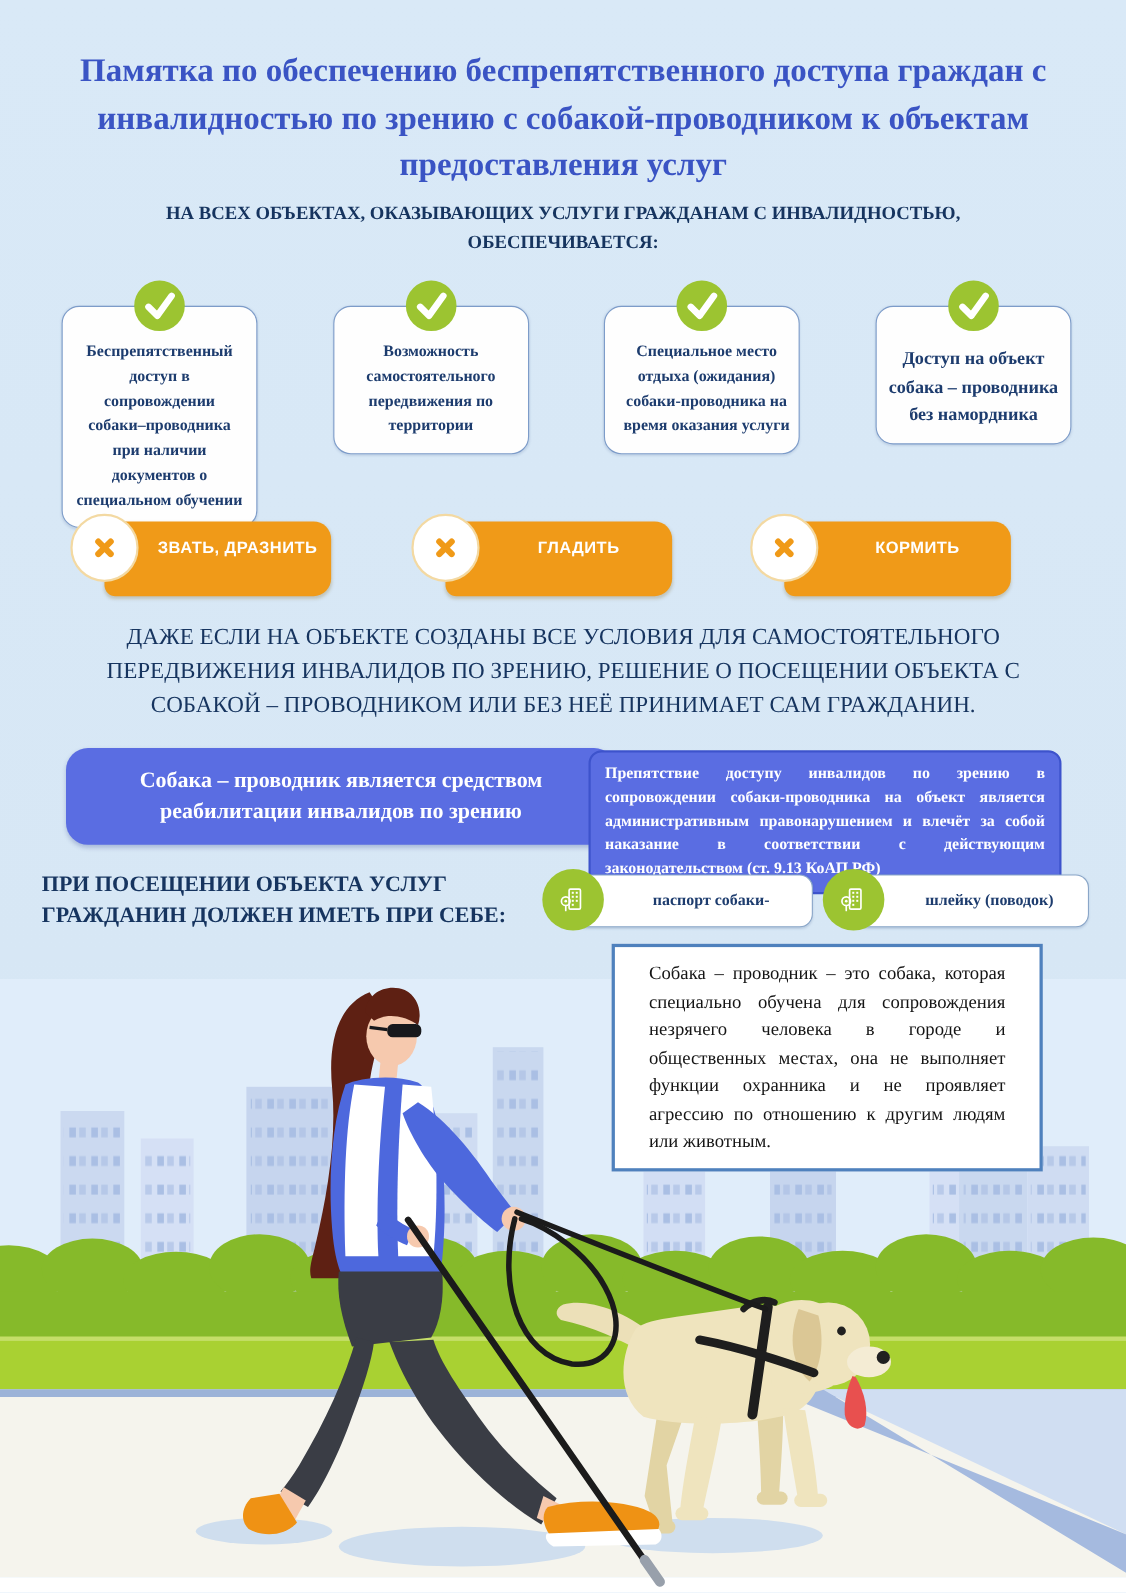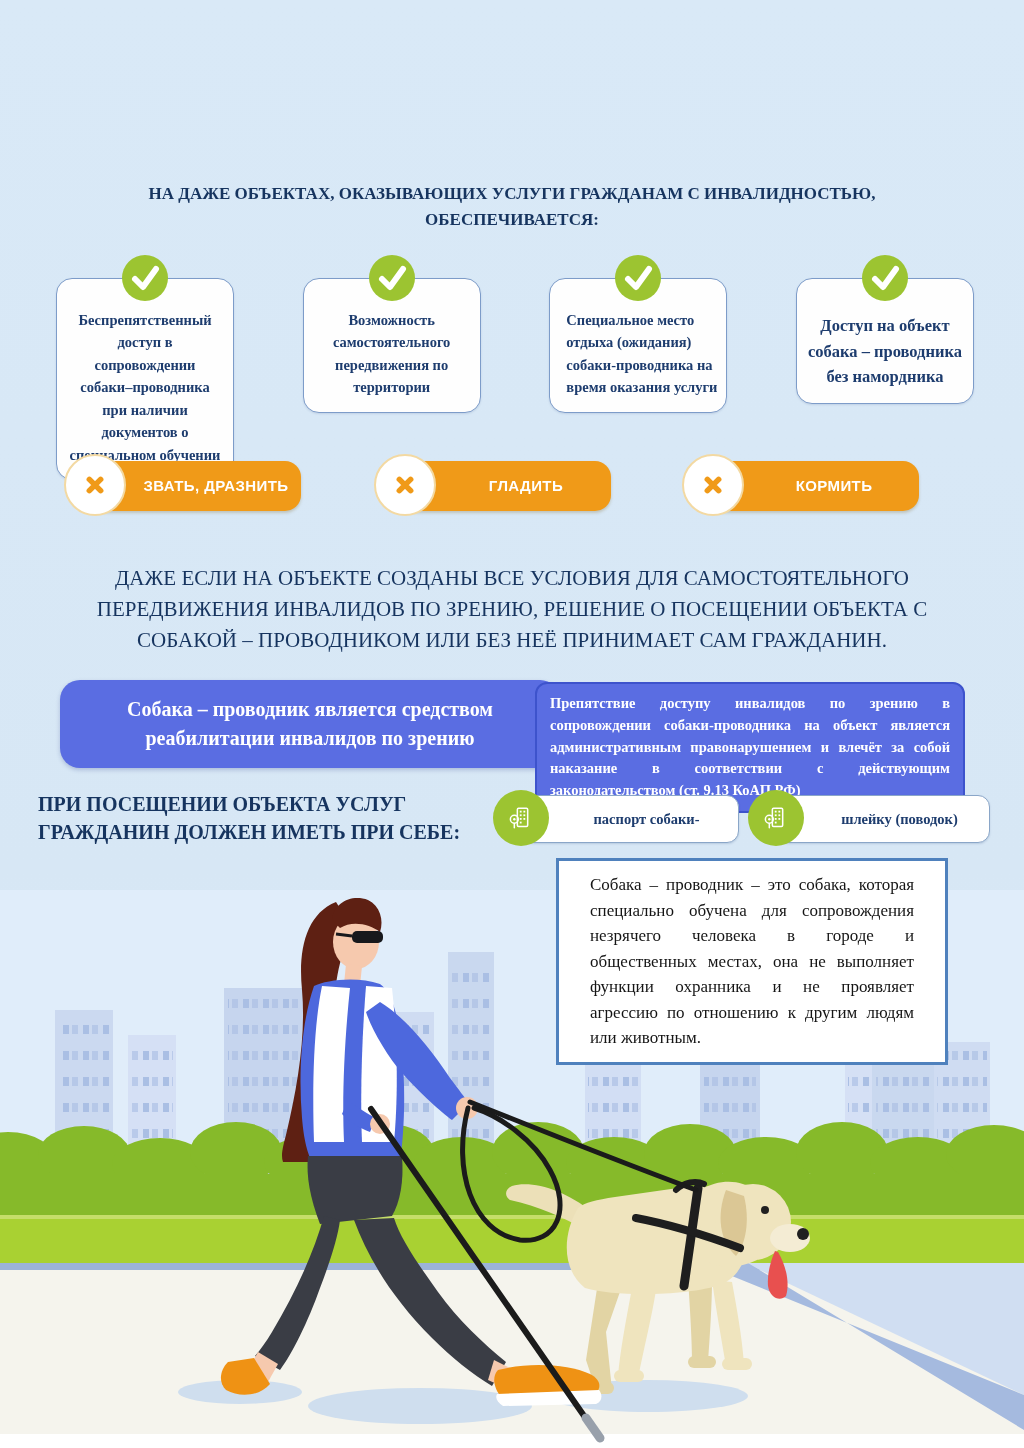--- a/index.html
+++ b/index.html
@@ -16,26 +16,26 @@
   
   .cards{top:255px;left:56px;right:50px;display:flex;justify-content:space-between;}
   .card{position:relative;width:178px;}
   .card .check{position:absolute;top:0;left:50%;transform:translateX(-50%);
                width:46px;height:46px;border-radius:50%;background:#9cc431;z-index:2;
                display:flex;align-items:center;justify-content:center;}
   .card .box{margin-top:23px;background:#fefefe;border:1.5px solid #7d9cc9;
              border-radius:16px;padding:30px 10px 13px 10px;text-align:center;
              font-weight:bold;font-size:14.5px;line-height:1.55;color:#1d3c6e;
              box-shadow:0 1px 2px rgba(60,90,140,.15);}
-  .card.left-align .box{text-align:left;padding-left:16px;padding-right:8px;}
+  .card.left-align .box{text-align:center;padding-left:16px;padding-right:8px;}
   .card.big-text .box{font-size:16.5px;padding-top:34px;}
   
   .rest-heading{top:407px;left:40px;right:40px;text-align:center;
                 font-weight:bold;font-size:19px;color:#16345f;}
-  .pill{position:absolute;top:461px;width:206px;height:50px;background:#f09a18;
+  .pill{position:absolute;top:474px;width:206px;height:68px;background:#f09a18;
         border-radius:10px 16px 16px 10px;box-shadow:0 2px 3px rgba(120,90,20,.25);}
   .pill .xcirc{position:absolute;left:-31px;top:-7px;width:62px;height:62px;border-radius:50%;
                background:#ffffff;border:2px solid #f3d9a2;box-sizing:border-box;
                display:flex;align-items:center;justify-content:center;}
   .pill .lbl{display:block;line-height:50px;text-align:center;padding-left:36px;
              color:#ffffff;font-family:"Liberation Sans",sans-serif;
              font-weight:bold;font-size:15px;letter-spacing:.4px;}
   .pill1{left:95px;} .pill2{left:405px;} .pill3{left:713px;}
   
   .decision{top:563px;left:62px;right:62px;text-align:center;
@@ -200,21 +200,22 @@
       <path d="M497,504 L599,500 C603,505 602,512 596,514 L503,516 C497,512 495,508 497,504 Z" fill="#ffffff"></path>
     </g>
     <g fill="none" stroke-linecap="round">
       <path d="M371,219 L380,232 L598,546" stroke="#1b1b1b" stroke-width="6"></path>
       <path d="M586,528 L600,548" stroke="#98a0ab" stroke-width="9"></path>
       <path d="M470,212 C540,240 620,272 696,300" stroke="#1b1b1b" stroke-width="5"></path>
       <path d="M468,218 C452,280 472,342 520,350 C556,354 572,320 550,280 C534,250 500,226 474,218" stroke="#1b1b1b" stroke-width="5"></path>
     </g>
   </svg>
 
-  <div class="layer subtitle">НА ДАЖЕ ОБЪЕКТАХ, ОКАЗЫВАЮЩИХ УСЛУГИ ГРАЖДАНАМ С ИНВАЛИДНОСТЬЮ, ОБЕСПЕЧИВАЕТСЯ:</div>
+  <h1 class="layer title">Памятка по обеспечению беспрепятственного доступа граждан с инвалидностью по зрению с собакой-проводником к объектам предоставления услуг</h1>
+  <div class="layer subtitle">НА ВСЕХ ОБЪЕКТАХ, ОКАЗЫВАЮЩИХ УСЛУГИ ГРАЖДАНАМ С ИНВАЛИДНОСТЬЮ, ОБЕСПЕЧИВАЕТСЯ:</div>
 
   <div class="layer cards">
     <div class="card">
       <div class="check">
         <svg width="46" height="46" viewBox="0 0 46 46">
             <path d="M13 24 L21 32 L34 14" stroke="#fff" stroke-width="6" fill="none" stroke-linecap="round" stroke-linejoin="round"></path>
           </svg>
       </div>
       <div class="box">Беспрепятственный доступ в сопровождении собаки–проводника при наличии документов о специальном обучении</div>
     </div>

